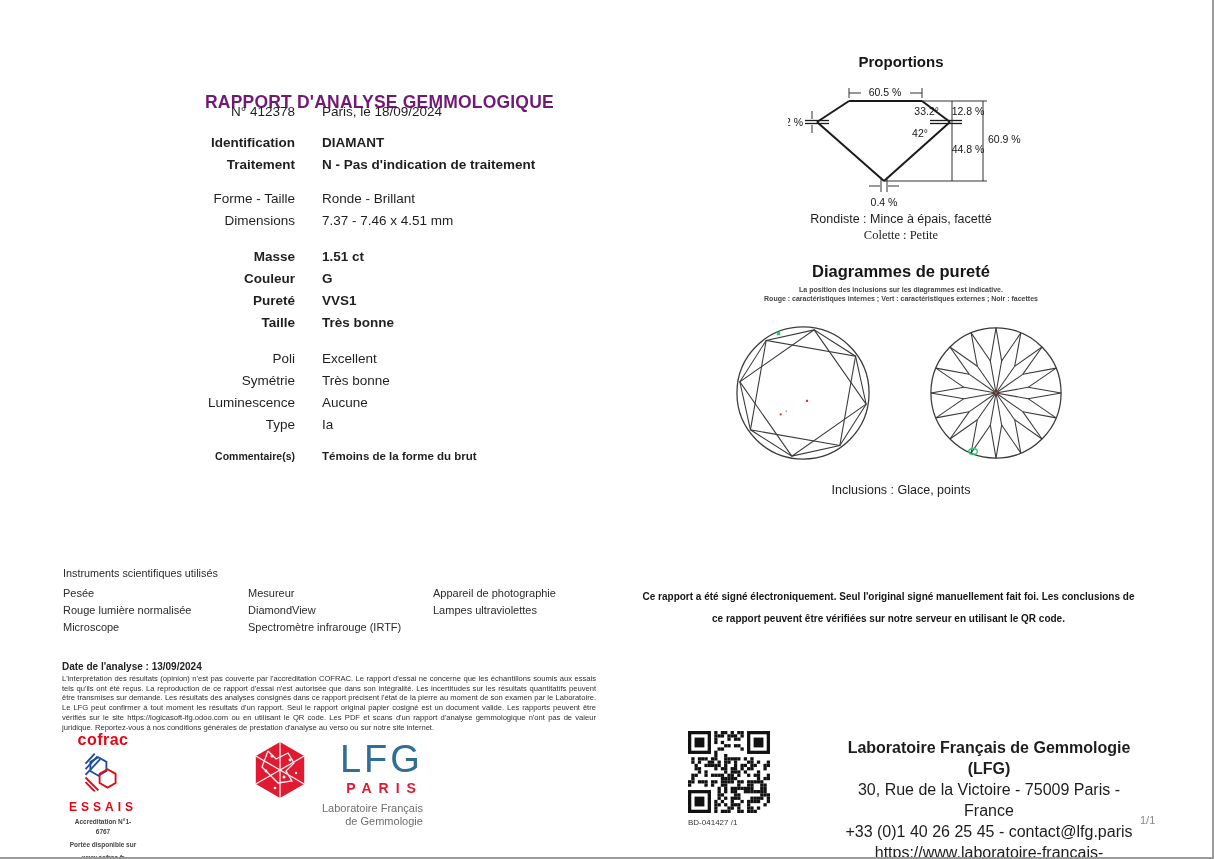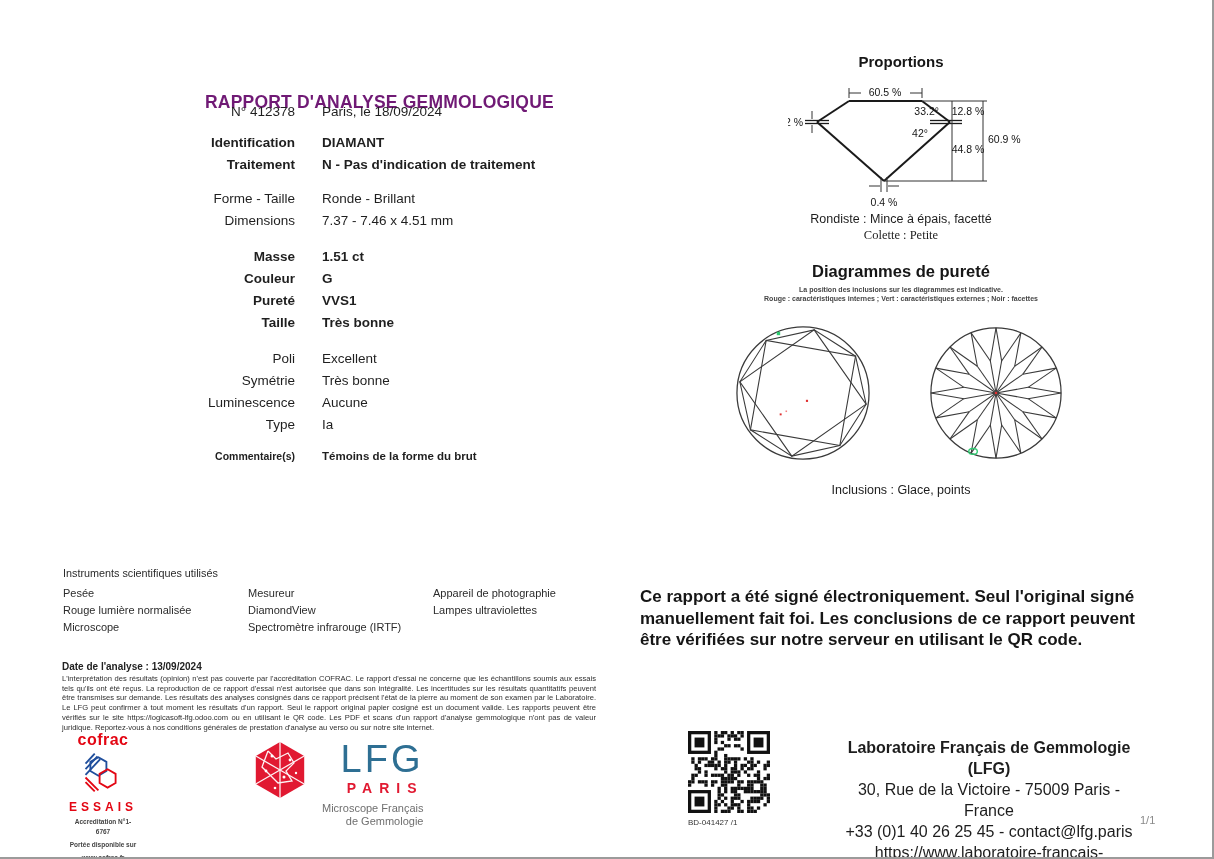--- a/index.html
+++ b/index.html
@@ -17,21 +17,21 @@
   .row.small .lbl{font-size:10.5px;font-weight:bold;}
   .row.small .val{font-size:11.5px;font-weight:bold;}
   .g9{margin-top:9px;} .g12{margin-top:12px;} .g14{margin-top:14px;} .g11{margin-top:10px;}
   .rc-center{left:746px;width:310px;text-align:center;}
   .h-section{font-weight:bold;color:#161616;}
   .note-tiny{font-size:7px;font-weight:bold;color:#444;line-height:9px;}
   .mid-note{font-size:12.5px;color:#1d1d1d;}
   .props-svg text{font-size:10.5px;fill:#151515;font-family:"Liberation Sans",sans-serif;}
   .instr-h{font-size:10.8px;color:#2b2b2b;}
   .instr-col{font-size:11px;line-height:17px;color:#2b2b2b;}
-  .sig{width:497px;font-size:17px;font-weight:bold;line-height:21.5px;color:#161616;}
+  .sig{width:497px;font-size:10px;font-weight:bold;line-height:21.5px;color:#161616;text-align:center;}
   .date-l{font-size:10px;font-weight:bold;color:#222;}
   .legal{width:534px;font-size:7.6px;line-height:9.7px;color:#2e2e2e;text-align:justify;}
   .cofrac{width:70px;text-align:center;}
   .cofrac .word{font-size:16px;font-weight:bold;color:#e30613;letter-spacing:.5px;}
   .cofrac .essais{font-size:12px;font-weight:bold;color:#e30613;letter-spacing:4px;margin-top:1px;}
   .cofrac .tiny{font-size:6.5px;font-weight:bold;color:#444;line-height:10px;margin-top:3px;}
   .lfg{display:flex;align-items:flex-start;}
   .lfg-txt{margin-left:10px;}
   .lfg-acr{font-size:38px;line-height:36px;letter-spacing:3px;color:#2e6f93;}
   .lfg-city{font-size:14px;font-weight:bold;letter-spacing:7px;color:#e11931;margin-top:3px;}
@@ -284,21 +284,21 @@
           <circle cx="18" cy="30" r="1.4"></circle>
         <circle cx="36" cy="36" r="1.5"></circle>
           <circle cx="27" cy="47" r="1.3"></circle>
           <circle cx="48" cy="32" r="1.2"></circle>
       </g>
     </svg>
     <div class="lfg-txt">
       <div class="lfg-acr">LFG</div>
       <div class="lfg-city">PARIS</div>
       <div class="lfg-sub">
-        <div>Microscope Français</div>
+        <div>Laboratoire Français</div>
         <div>de Gemmologie</div>
       </div>
     </div>
   </div>
 
   <div class="abs qr-wrap" style="left:688px;top:731px;">
     <svg id="qr" width="82" height="82" viewBox="0 0 25 25">
       <rect x="0" y="0" width="25" height="25" fill="#fff"></rect>
     <rect x="0" y="15" width="1" height="1" fill="#111"></rect>
         <rect x="0" y="16" width="1" height="1" fill="#111"></rect>

